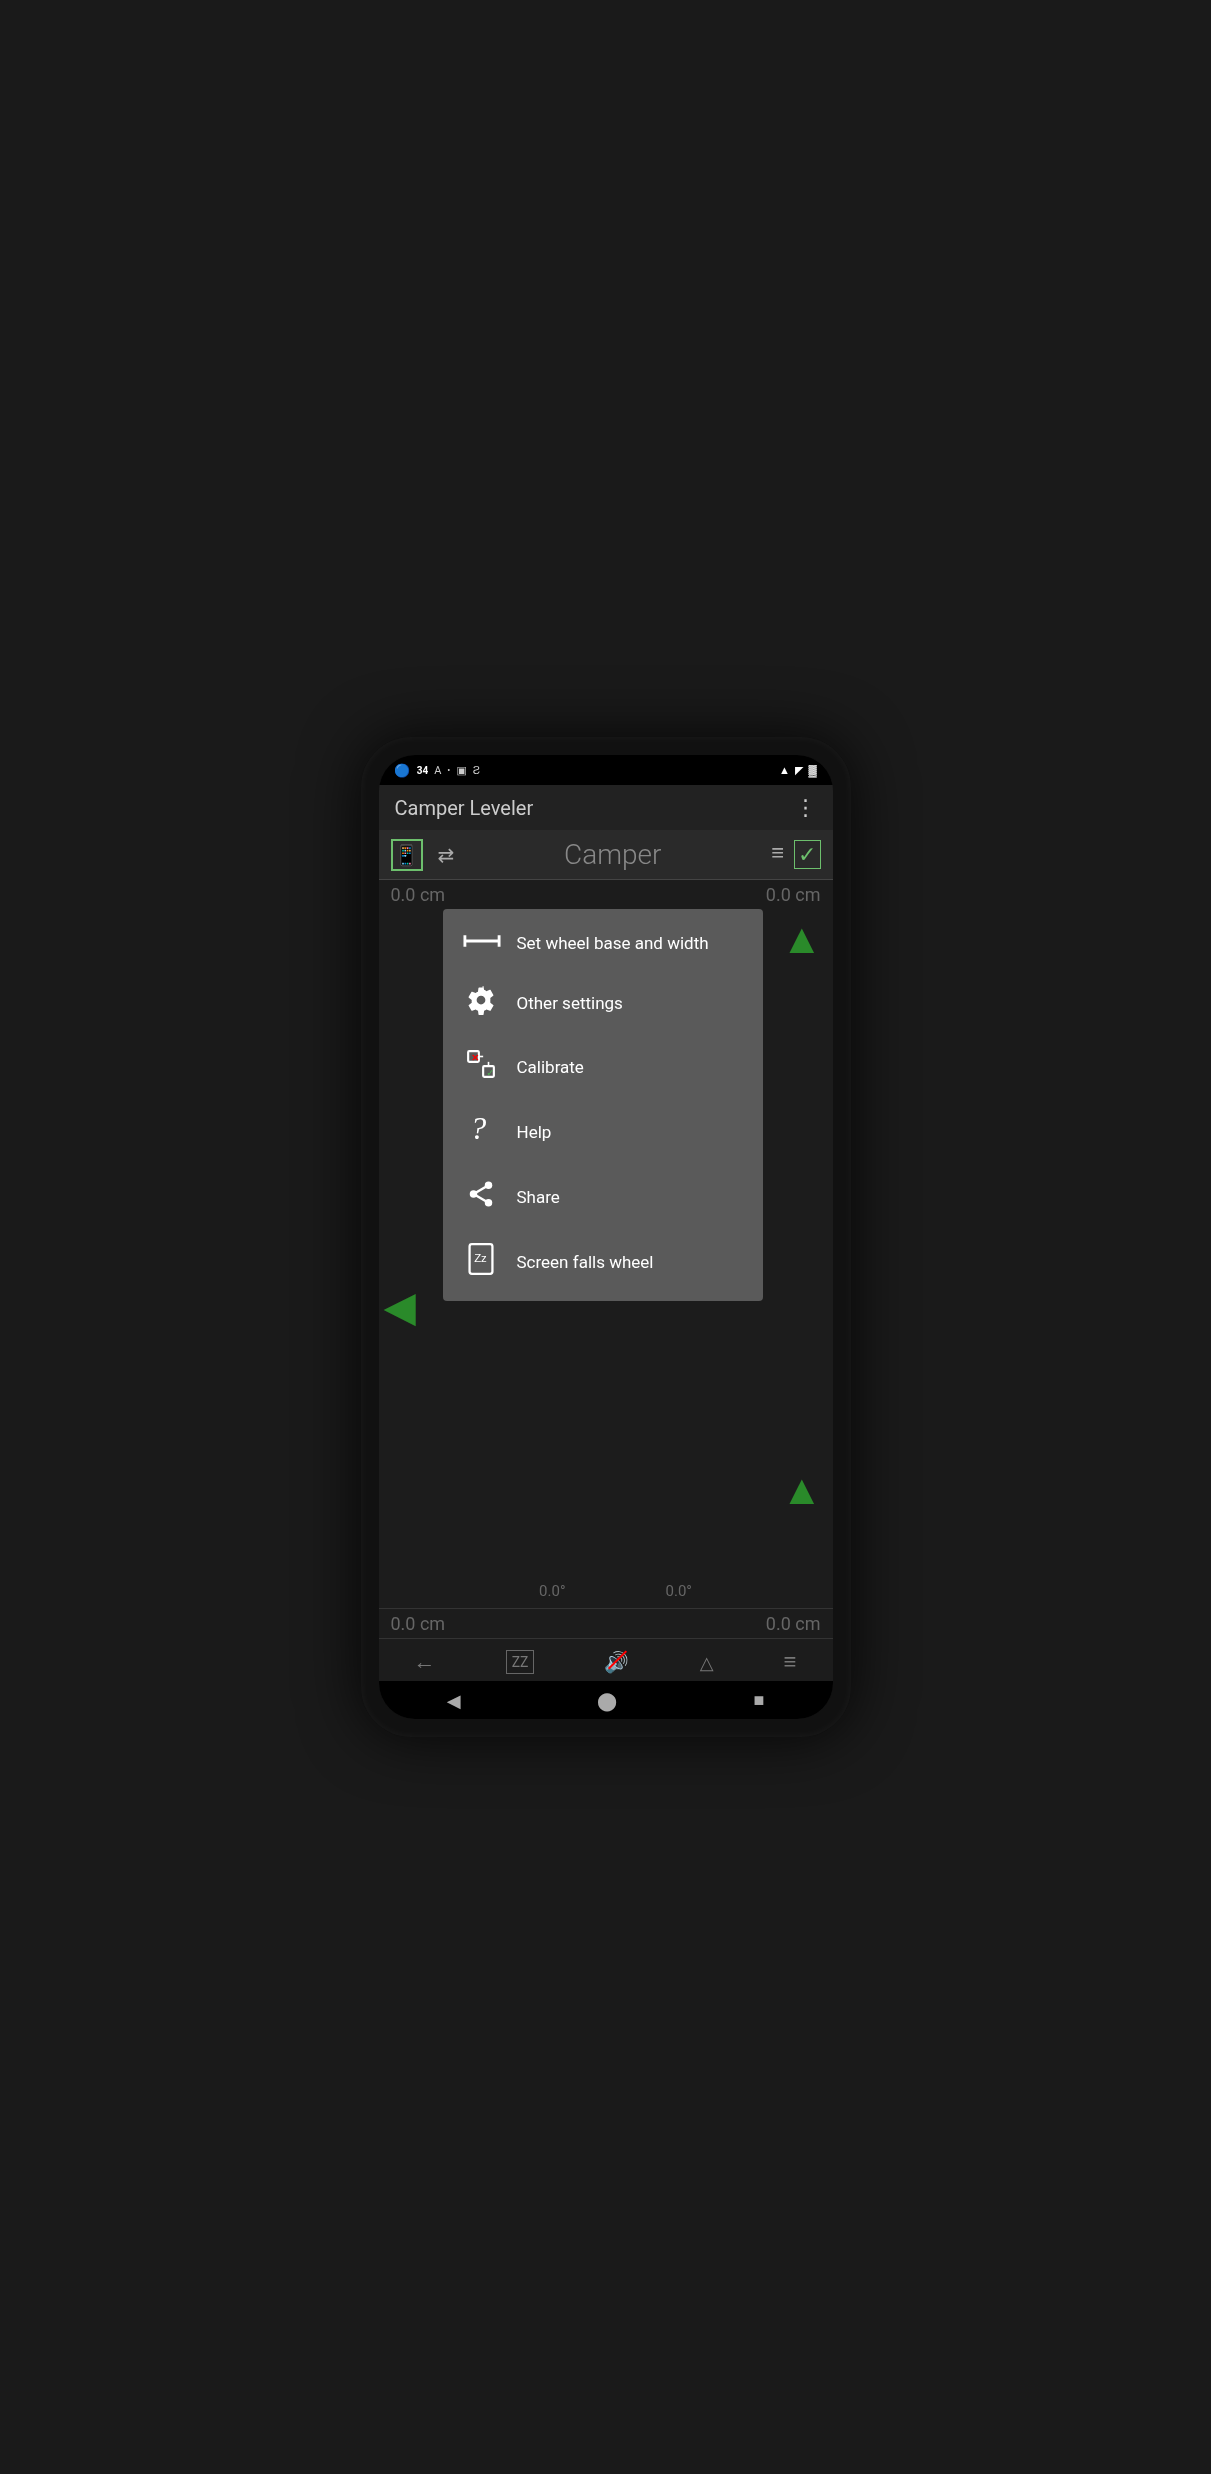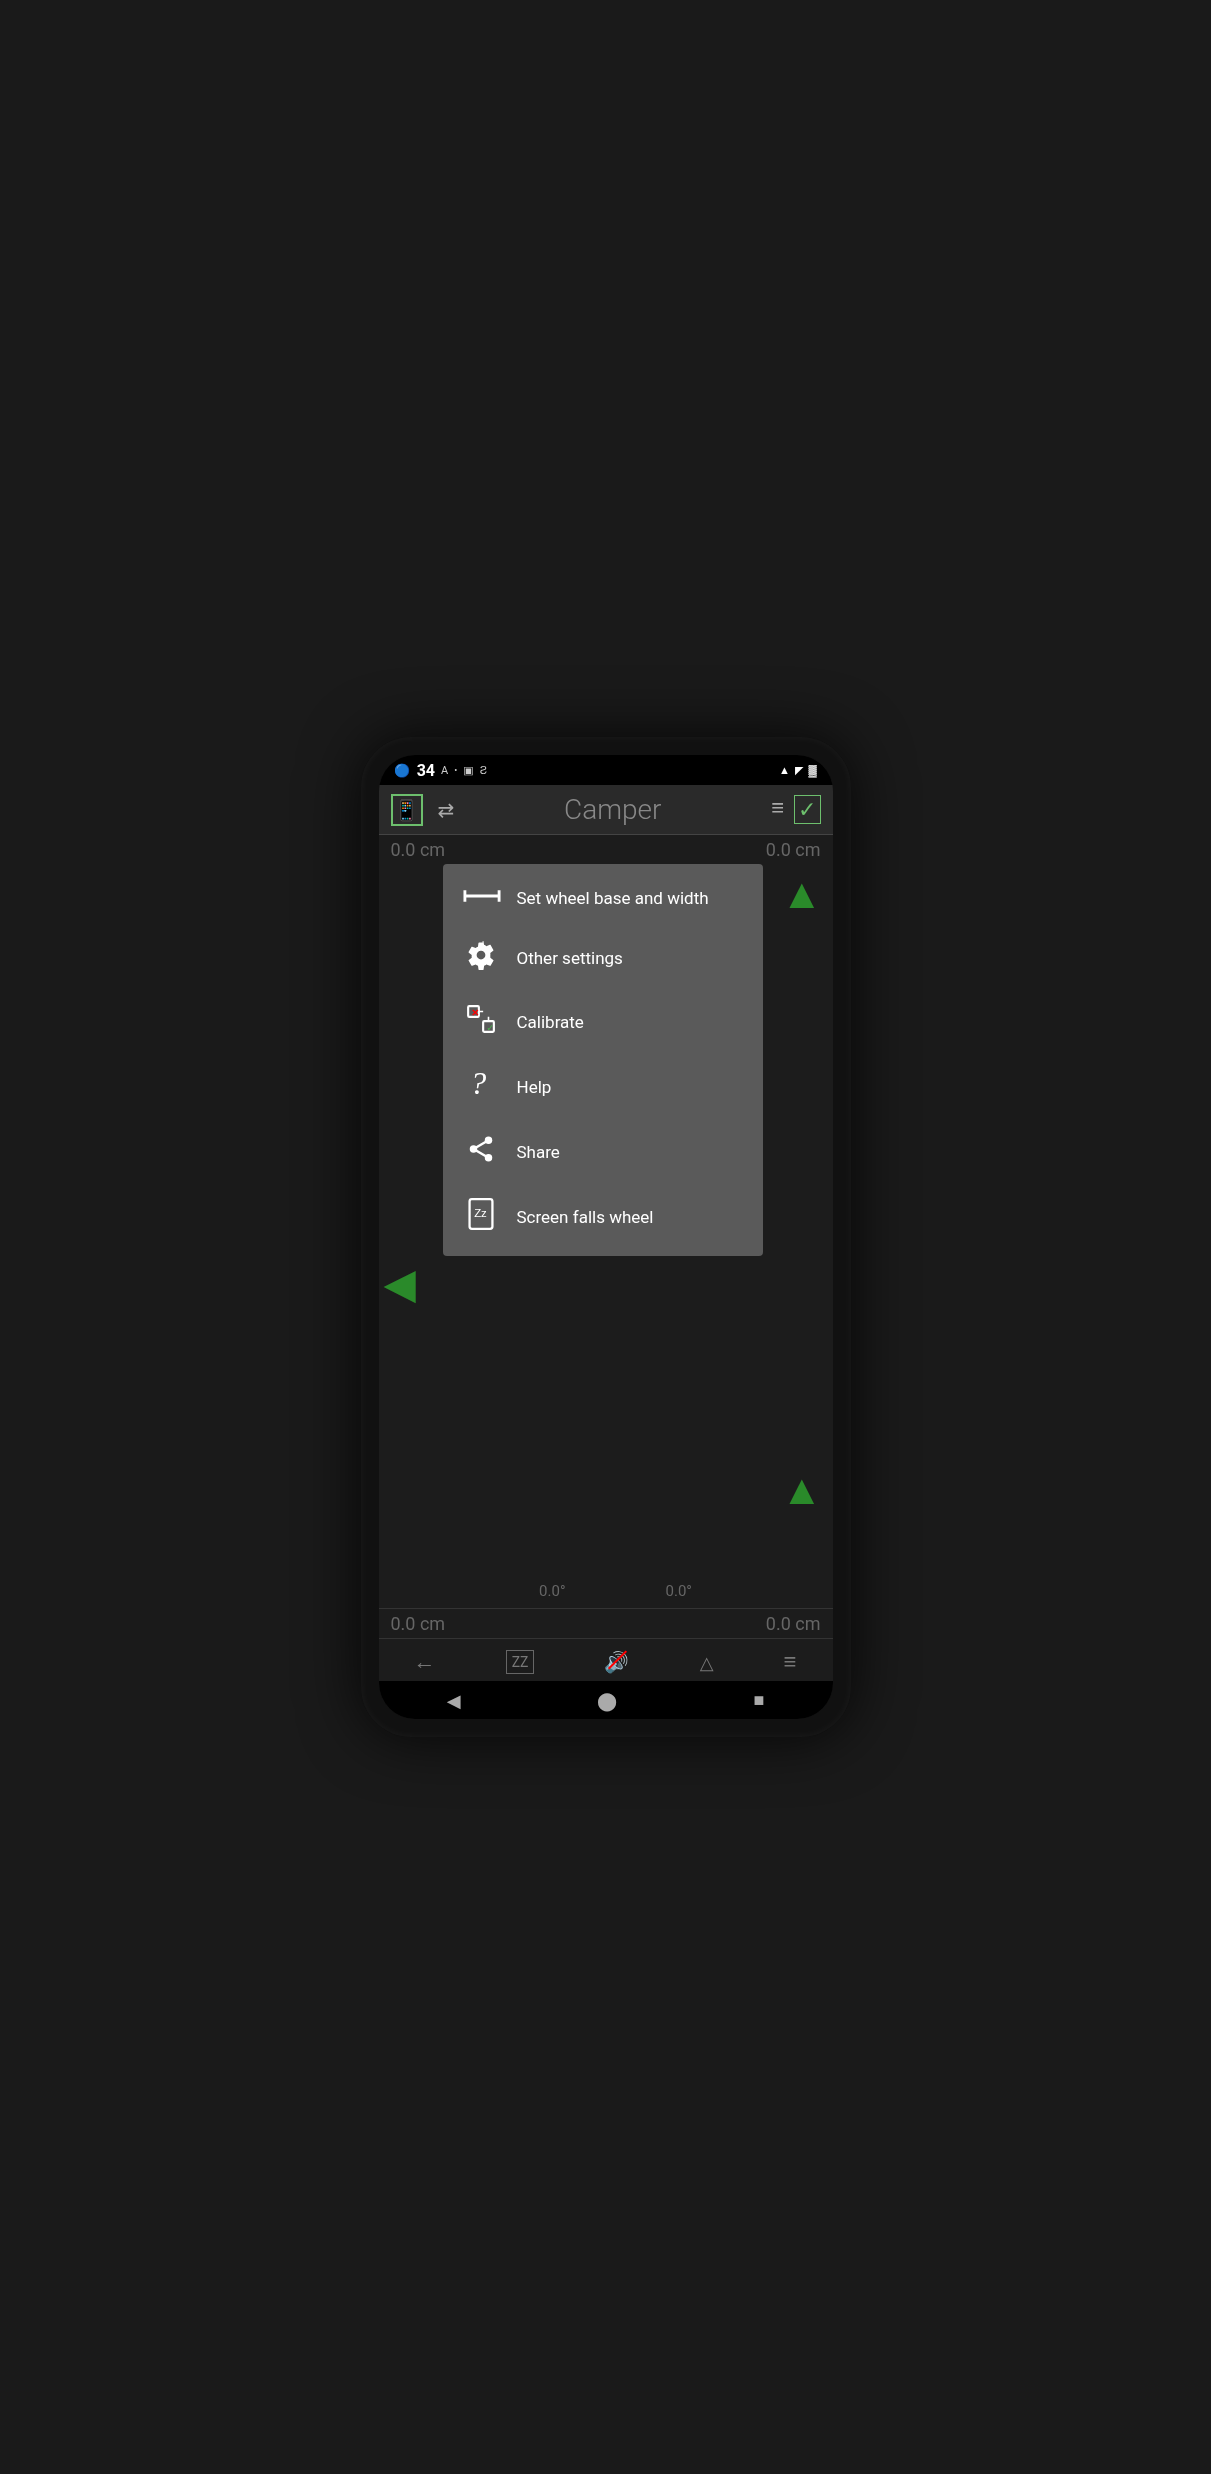--- a/index.html
+++ b/index.html
@@ -48,21 +48,21 @@
       font-size: 11px;
     }
     .status-right {
       display: flex;
       align-items: center;
       gap: 5px;
       color: #fff;
       font-size: 11px;
     }
     .status-num {
-      font-size: 16px;
+      font-size: 10px;
       font-weight: bold;
     }
     
     .app-bar {
       background: #222;
       display: flex;
       justify-content: space-between;
       align-items: center;
       padding: 10px 16px;
       flex-shrink: 0;
@@ -237,20 +237,24 @@
         <span style="font-size:11px; color:#ccc;">▣</span>
         <span style="font-size:11px; color:#ccc;">Ƨ</span>
       </div>
       <div class="status-right">
         <span>▲</span>
         <span>◤</span>
         <span>▓</span>
       </div>
     </div>
 
+    <div class="app-bar">
+      <span class="app-title">Camper Leveler</span>
+      <span class="more-icon">⋮</span>
+    </div>
 
     <div class="toolbar">
 
       <span class="toolbar-icon" style="border: 2px solid #6dbf6d; padding: 2px; font-size:20px;">📱</span>
 
       <span style="color:#aaa; font-size:20px;">⇄</span>
 
       <span class="toolbar-title">Camper</span>
 
       <div class="toolbar-icons-right">

